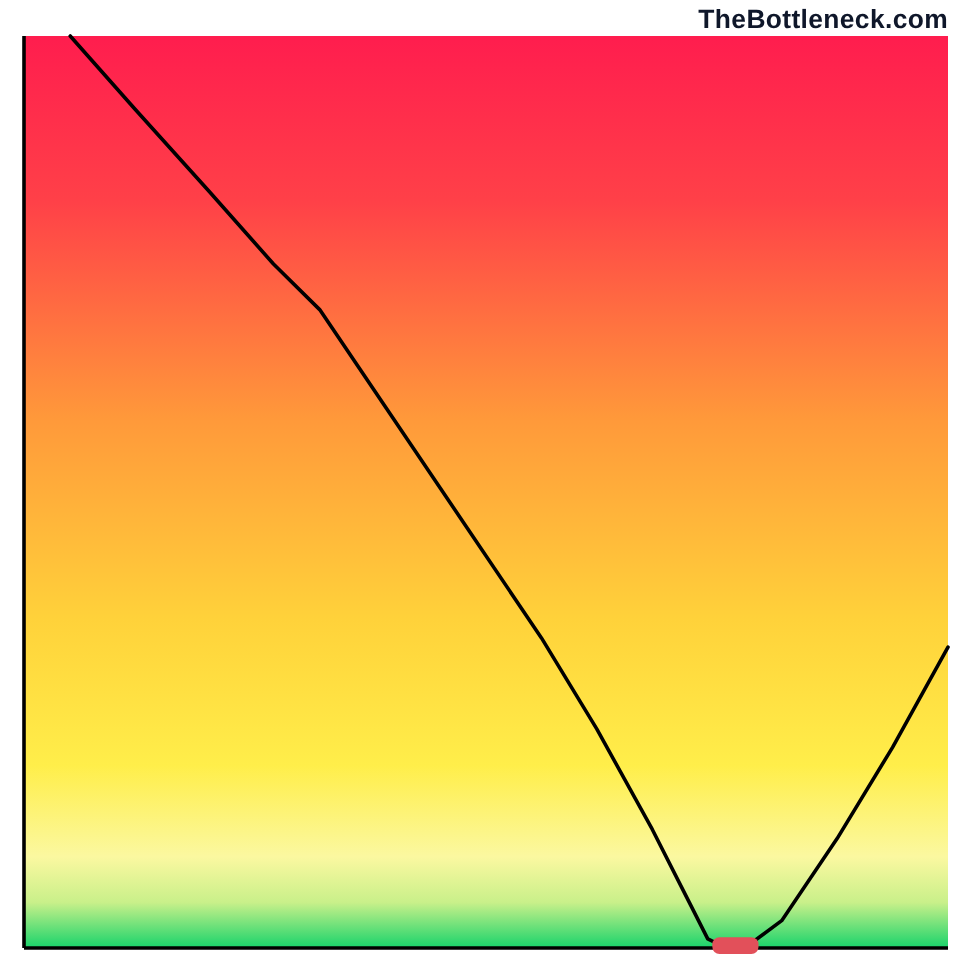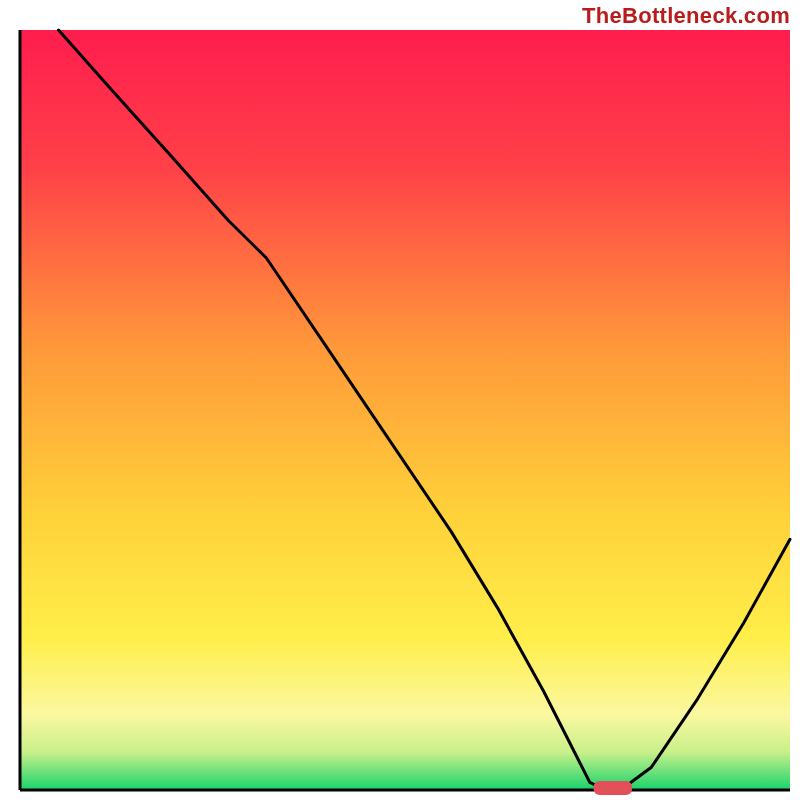--- a/index.html
+++ b/index.html
@@ -14,21 +14,21 @@
     position: relative;
     width: 800px;
     height: 800px;
   }
   .watermark {
     position: absolute;
     top: 3px;
     right: 10px;
     font-size: 22px;
     font-weight: 600;
-    color: #b91c1c;
+    color: #0f172a;
     letter-spacing: 0.3px;
   }
   svg.chart {
     position: absolute;
     top: 0;
     left: 0;
     width: 800px;
     height: 800px;
     display: block;
   }

